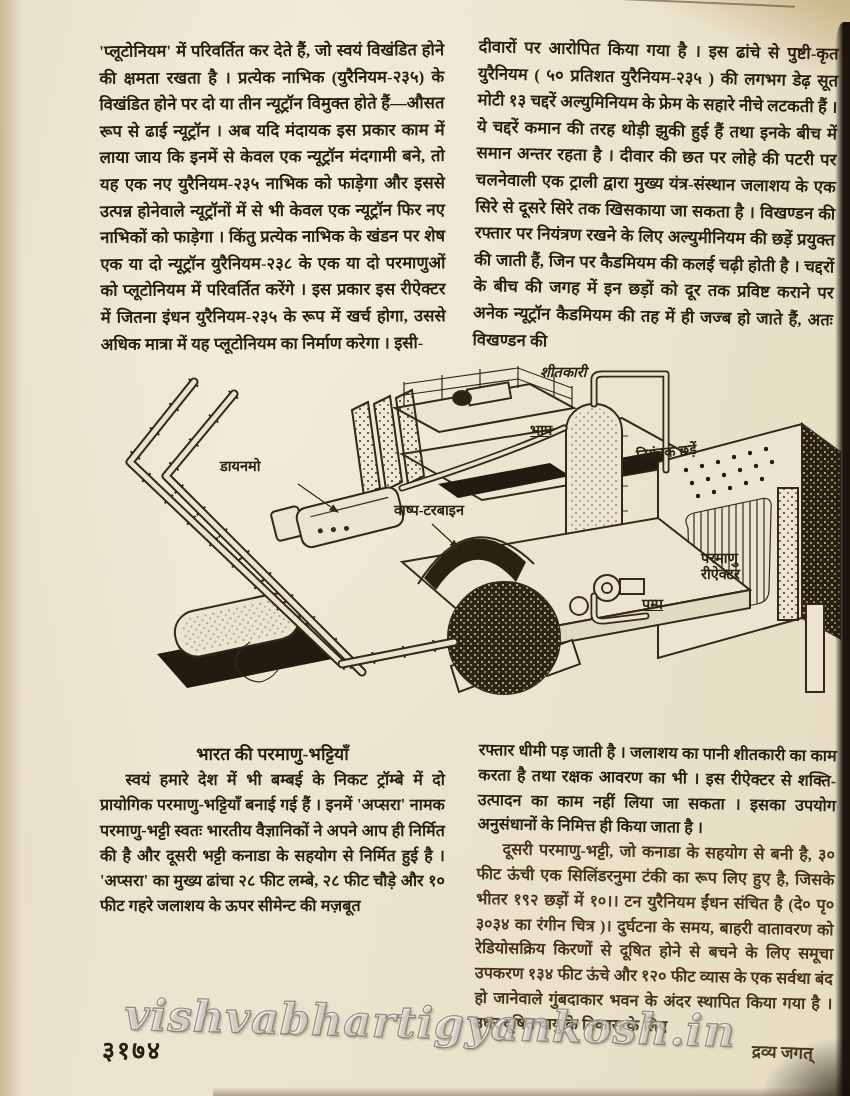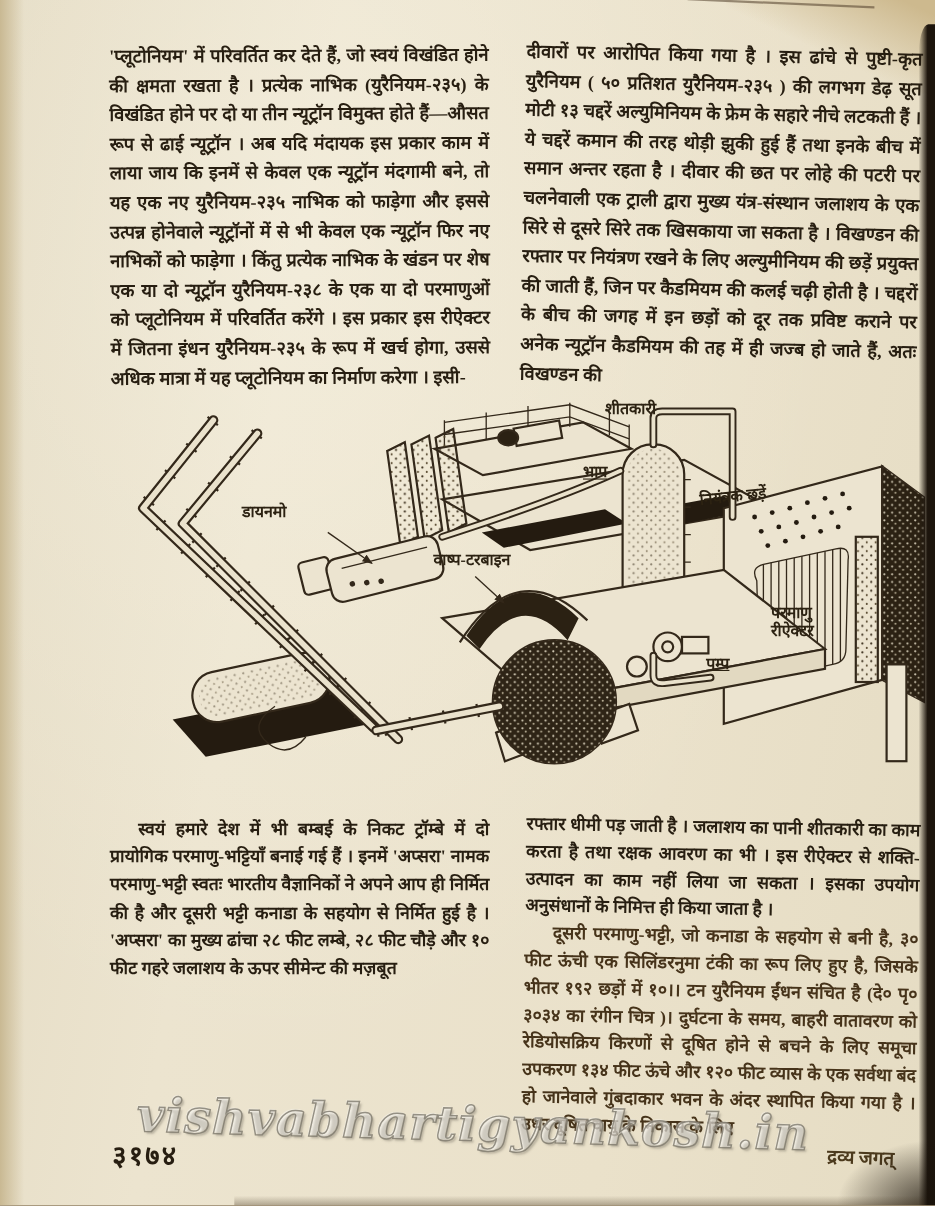--- a/index.html
+++ b/index.html
@@ -202,29 +202,30 @@
         <path class="pipe-o2" d="M492 230 L492 248 Q492 256 502 255 L544 250"></path>
         <path class="pipe-i2" d="M492 230 L492 248 Q492 256 502 255 L544 250"></path>
       </g>
 
       <line x1="196" y1="118" x2="236" y2="146" class="lnt" marker-end="url(#ah)"></line>
       <line x1="330" y1="158" x2="356" y2="182" class="lnt" marker-end="url(#ah)"></line>
     </svg>
 
     <span class="dlabel" style="left:118px; top:92px;">डायनमो</span>
     <span class="dlabel" style="left:292px; top:136px;text-align:center;">वाष्प-टरबाइन</span>
-    <span class="dlabel" style="left:448px; top:-2px;">शीतकारी</span>
+    <span class="dlabel" style="left:438px; top:-2px;font-style:italic;">शीतकारी</span>
     <span class="dlabel" style="left:428px; top:56px;text-decoration:underline;">भाप</span>
     <span class="dlabel" style="left:534px; top:78px; transform:rotate(-6deg);">नियंत्रक छड़ें</span>
     <span class="dlabel" style="left:599px; top:184px; width:72px; white-space:normal;">परमाणु रीऐक्टर</span>
     <span class="dlabel" style="left:540px; top:230px;text-decoration:underline;">पम्प</span>
   </div>
 
 
   <div class="col col-bl">
+    <p class="heading">भारत की परमाणु-भट्टियाँ</p>
     <p class="indent">स्वयं हमारे देश में भी बम्बई के निकट ट्रॉम्बे में दो प्रायोगिक परमाणु-भट्टियाँ बनाई गई हैं । इनमें 'अप्सरा' नामक परमाणु-भट्टी स्वतः भारतीय वैज्ञानिकों ने अपने आप ही निर्मित की है और दूसरी भट्टी कनाडा के सहयोग से निर्मित हुई है । 'अप्सरा' का मुख्य ढांचा २८ फीट लम्बे, २८ फीट चौड़े और १० फीट गहरे जलाशय के ऊपर सीमेन्ट की मज़बूत</p>
   </div>
   <div class="col col-br">
     <p>रफ्तार धीमी पड़ जाती है । जलाशय का पानी शीतकारी का काम करता है तथा रक्षक आवरण का भी । इस रीऐक्टर से शक्ति-उत्पादन का काम नहीं लिया जा सकता । इसका उपयोग अनुसंधानों के निमित्त ही किया जाता है ।</p>
     <p class="indent faded">दूसरी परमाणु-भट्टी, जो कनाडा के सहयोग से बनी है, ३० फीट ऊंची एक सिलिंडरनुमा टंकी का रूप लिए हुए है, जिसके भीतर १९२ छड़ों में १०।। टन युरैनियम ईंधन संचित है (दे० पृ० ३०३४ का रंगीन चित्र )। दुर्घटना के समय, बाहरी वातावरण को रेडियोसक्रिय किरणों से दूषित होने से बचने के लिए समूचा उपकरण १३४ फीट ऊंचे और १२० फीट व्यास के एक सर्वथा बंद हो जानेवाले गुंबदाकार भवन के अंदर स्थापित किया गया है । उधर दूषित वायु के निकास के लिए</p>
   </div>
 
   <div class="pagenum">३१७४</div>
   <div class="footer-right">द्रव्य जगत्</div>
   <div class="watermark">vishvabhartigyankosh.in</div>

